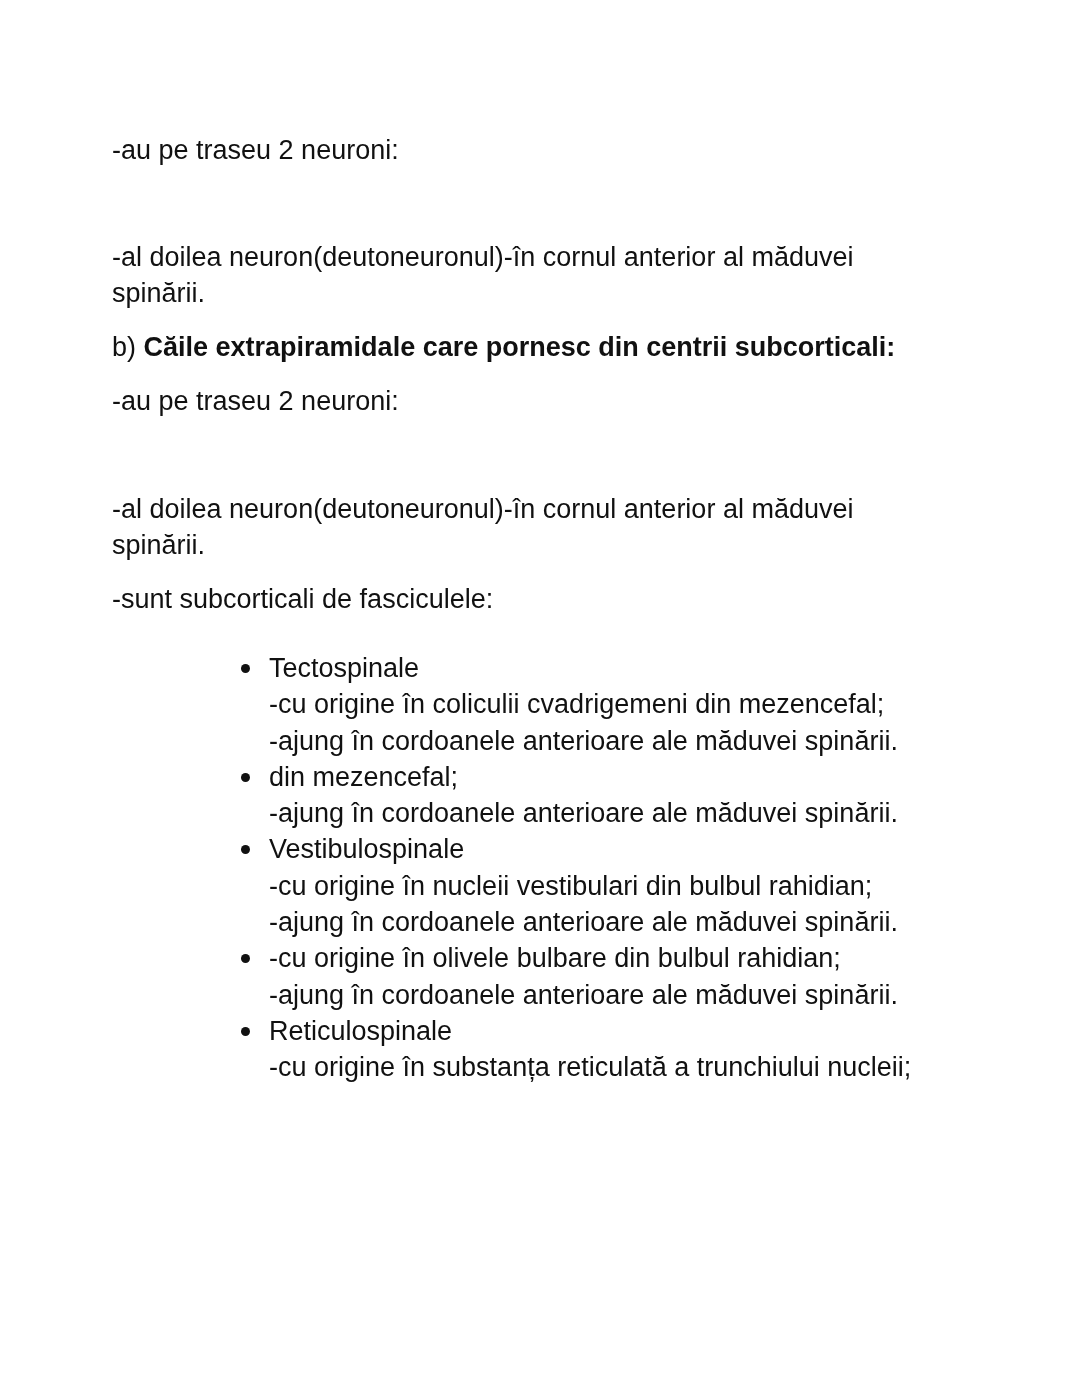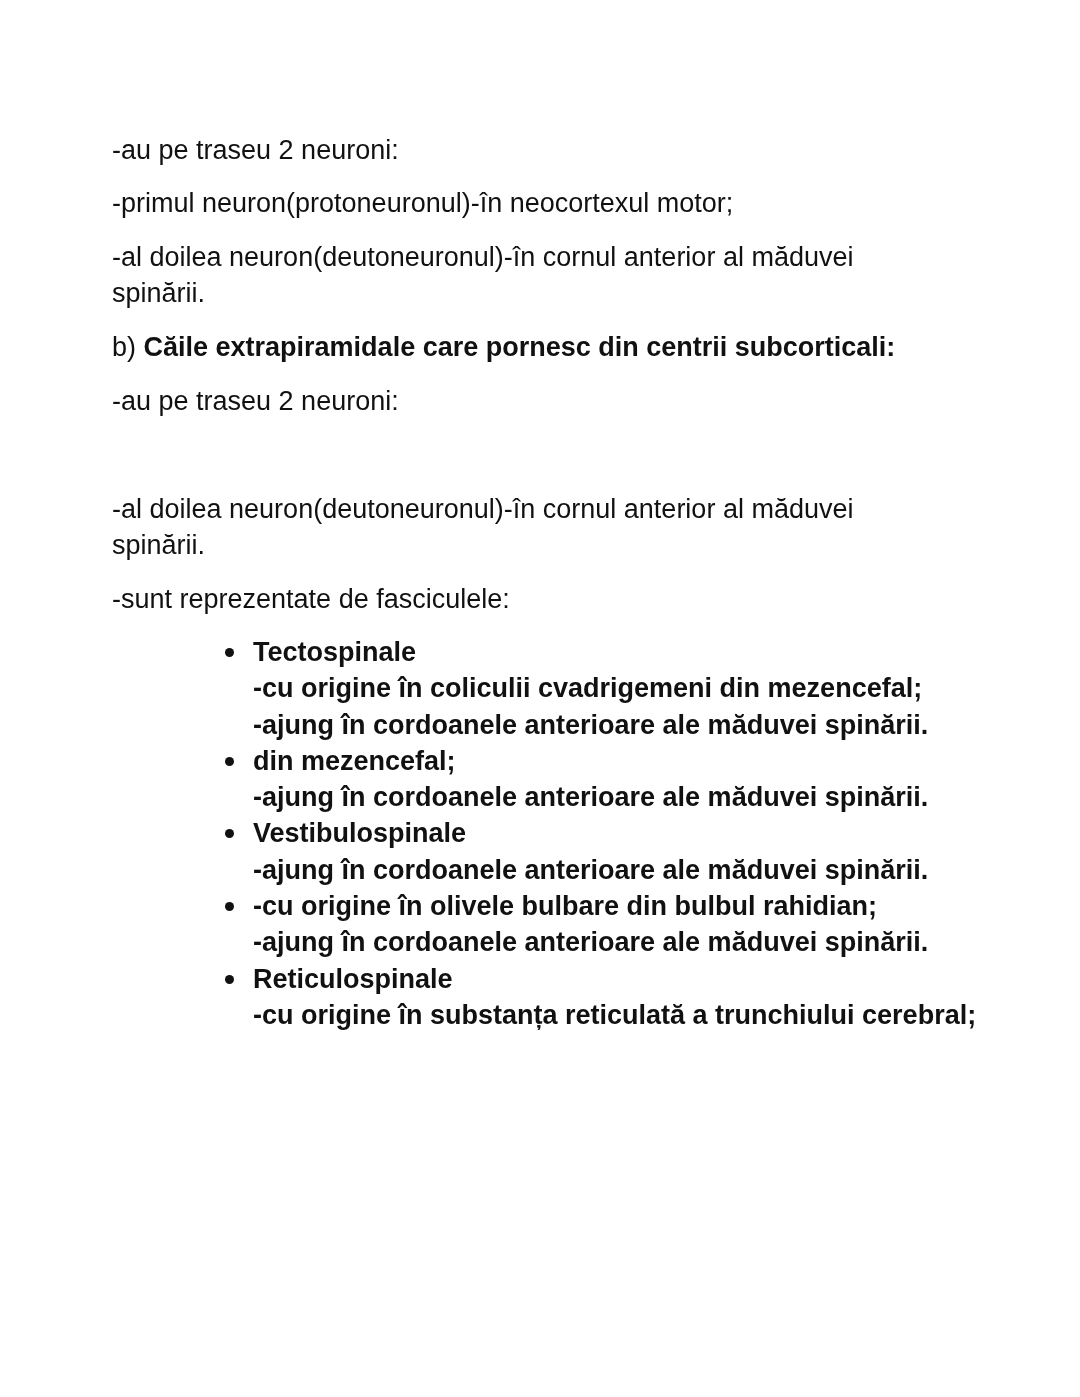--- a/index.html
+++ b/index.html
@@ -1,62 +1,62 @@
 <!DOCTYPE html>
 <html><head>
 <meta charset="utf-8">
 <style>
   html, body { margin: 0; padding: 0; background: #ffffff; }
   body { width: 1080px; height: 1397px; overflow: hidden; position: relative;
          font-family: "Liberation Sans", sans-serif; color: #111111; }
   .page { position: absolute; left: 0; top: 6px; width: 1080px; height: 1397px; padding-left: 11px; }
   .p { position: absolute; left: 112px; font-size: 27px; line-height: 36px; white-space: nowrap; margin: 0; }
   .bold { font-weight: bold; text-align: right; }
-  .list { position: absolute; left: 222px; top: 628px; margin: 0; padding: 0; list-style: none; font-weight: bold; }
+  .list { position: absolute; left: 222px; top: 628px; margin: 16px; padding: 0; list-style: none; }
   .li { position: relative; padding-left: 31px; font-size: 27px; line-height: 36.3px; }
   .li .bullet { position: absolute; left: 3px; top: 14px; width: 9px; height: 9px; border-radius: 50%; background: #111; }
   .li div { white-space: nowrap; }
 </style>
 </head>
 <body>
 
 <div class="page">
   <p class="p" style="top:126px">-au pe traseu 2 neuroni:</p>
-  <p class="p" style="top:179px">-primul neuron(protoneuronul)-în neocortexul motor;</p>
   <p class="p" style="top:233px">-al doilea neuron(deutoneuronul)-în cornul anterior al măduvei</p>
   <p class="p" style="top:269px">spinării.</p>
 
   <p class="p" style="top:323px"><span>b) </span><span class="bold">Căile extrapiramidale care pornesc din centrii subcorticali:</span></p>
 
   <p class="p" style="top:377px">-au pe traseu 2 neuroni:</p>
   <p class="p" style="top:485px">-al doilea neuron(deutoneuronul)-în cornul anterior al măduvei</p>
   <p class="p" style="top:521px">spinării.</p>
-  <p class="p" style="top:575px">-sunt reprezentate de fasciculele:</p>
+  <p class="p" style="top:575px">-sunt subcorticali de fasciculele:</p>
 
   <ul class="list">
     <li class="li">
       <span class="bullet"></span>
       <div>Tectospinale</div>
       <div>-cu origine în coliculii cvadrigemeni din mezencefal;</div>
       <div>-ajung în cordoanele anterioare ale măduvei spinării.</div>
     </li>
     <li class="li">
       <span class="bullet"></span>
       <div>din mezencefal;</div>
       <div>-ajung în cordoanele anterioare ale măduvei spinării.</div>
     </li>
     <li class="li">
       <span class="bullet"></span>
       <div>Vestibulospinale</div>
+      <div>-cu origine în nucleii vestibulari din bulbul rahidian;</div>
       <div>-ajung în cordoanele anterioare ale măduvei  spinării.</div>
     </li>
     <li class="li">
       <span class="bullet"></span>
       <div>-cu origine în olivele bulbare din bulbul rahidian;</div>
       <div>-ajung în cordoanele anterioare ale măduvei spinării.</div>
     </li>
     <li class="li">
       <span class="bullet"></span>
       <div>Reticulospinale</div>
-      <div>-cu origine în substanța reticulată a trunchiului cerebral;</div>
+      <div>-cu origine în substanța reticulată a trunchiului nucleii;</div>
     </li>
   </ul>
 </div>
 
 </body></html>

